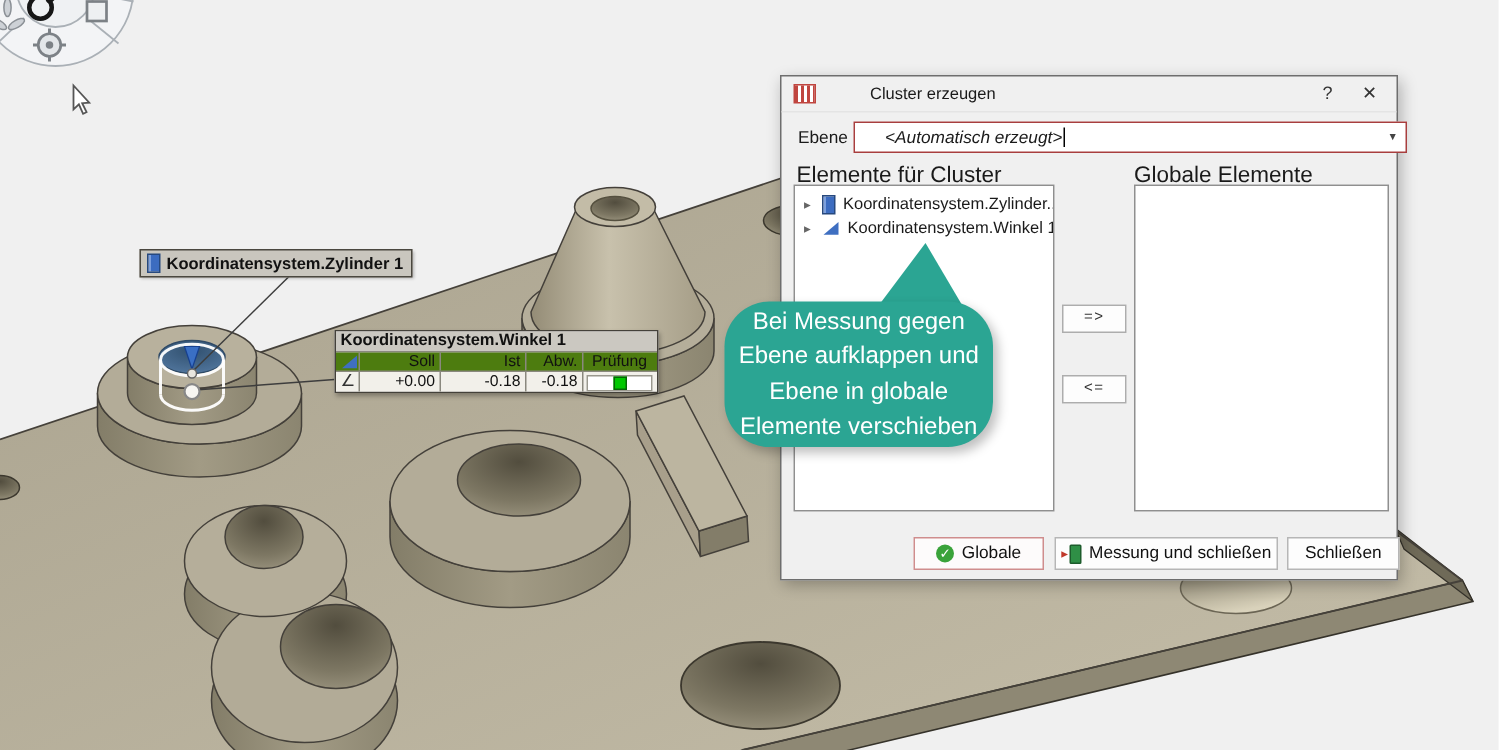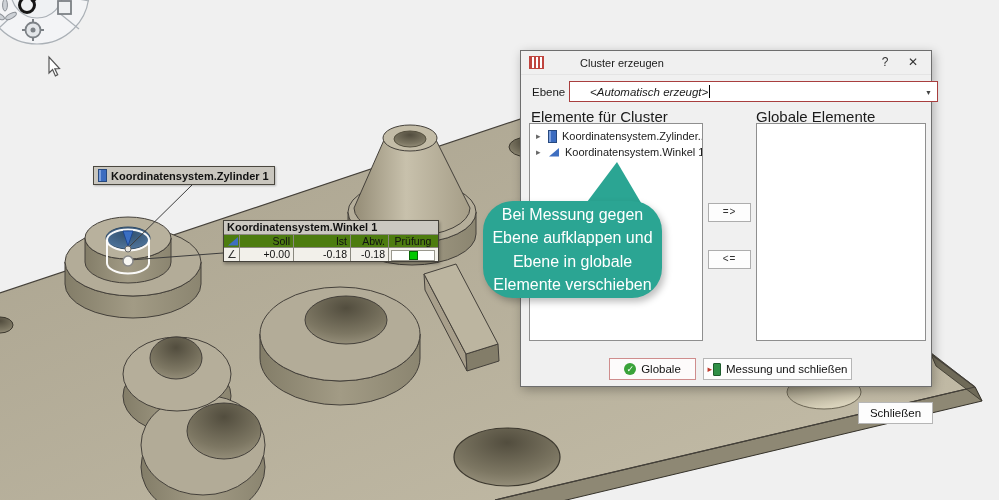--- a/index.html
+++ b/index.html
@@ -80,21 +80,21 @@
     font-size:10px;color:#333;text-align:center;line-height:15px;letter-spacing:1px;
   }
   .xfer-right{top:152px;}
   .xfer-left{top:199px;}
   .btm-btn{
     position:absolute;top:307px;height:20px;background:#fdfdfd;border:1px solid #b6b6b6;
     display:flex;align-items:center;justify-content:center;gap:5px;font-size:11.5px;color:#111;
   }
   .btn-create{left:88px;width:85px;border:1px solid #cf8d8d;background:#fdfbfb;}
   .btn-create-close{left:182px;width:147px;}
-  .btn-close{left:337px;width:73px;margin-top:44px;}
+  .btn-close{left:337px;width:73px;}
   .ok-ic{width:12px;height:12px;border-radius:50%;background:#3aa33a;color:#fff;font-size:9px;line-height:12px;text-align:center;flex:0 0 auto;}
   .door-wrap{display:inline-flex;align-items:center;gap:1px;flex:0 0 auto;}
   .door-arrow{color:#c0392b;font-size:9px;line-height:9px;}
   .door-ic{width:6px;height:11px;background:#2f8f46;border:1px solid #1d5c2c;border-radius:1px;}
 
   
   .bubble-tail{position:absolute;left:565px;top:160px;z-index:20;}
   .bubble{
     position:absolute;left:483px;top:201px;width:179px;height:97px;z-index:21;
     background:#2ba593;border-radius:30px;

